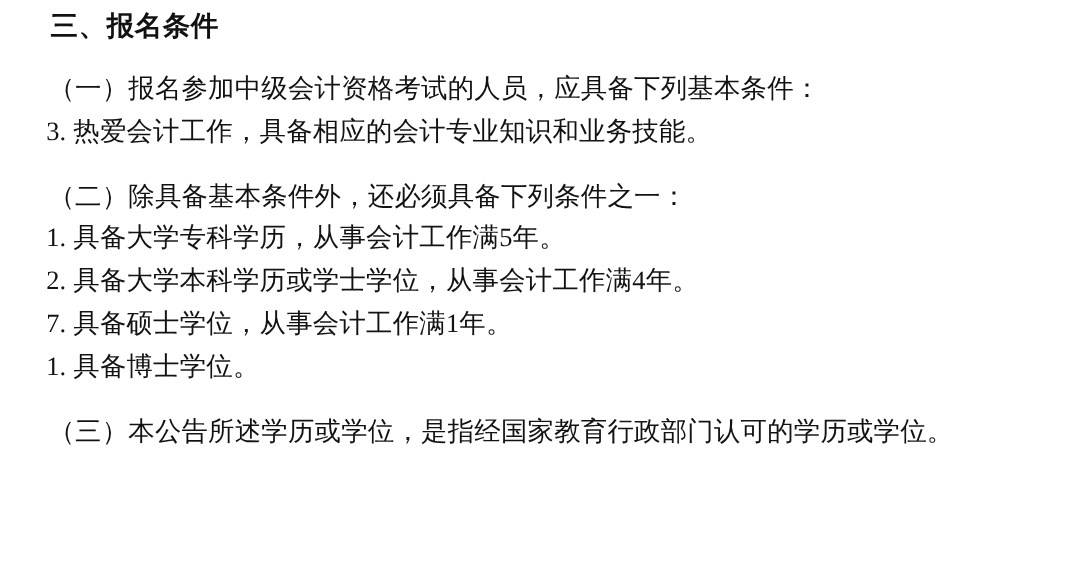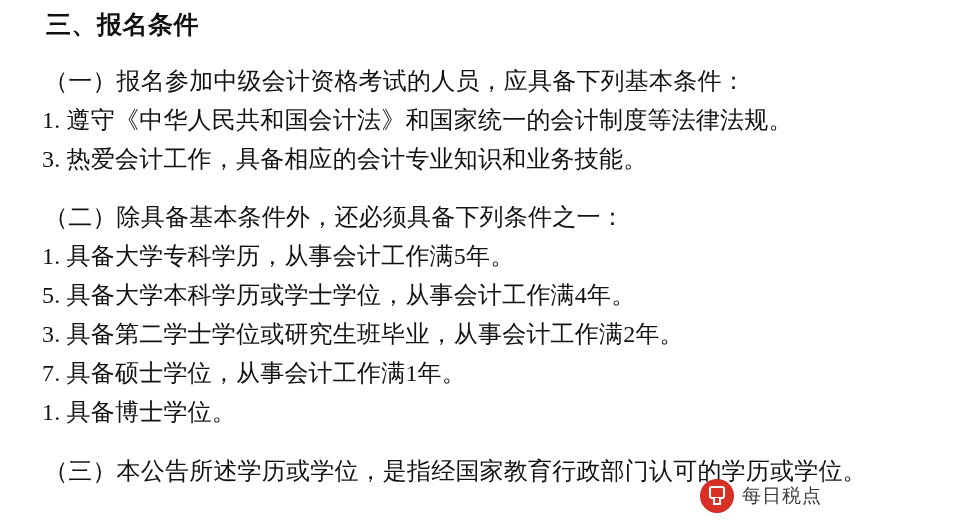--- a/index.html
+++ b/index.html
@@ -97,30 +97,24 @@
   }
 </style>
 </head>
 <body>
 
 <div class="page">
 
   <h2 class="heading">三、报名条件</h2>
 
   <p class="para indent">（一）报名参加中级会计资格考试的人员，应具备下列基本条件：</p>
-  <p class="para item">1. 遵守《中华人民共和国会计法》和国家统一的会计制度等法律法规。</p>
   <p class="para item">3. 热爱会计工作，具备相应的会计专业知识和业务技能。</p>
 
   <p class="para indent">（二）除具备基本条件外，还必须具备下列条件之一：</p>
   <p class="para item">1. 具备大学专科学历，从事会计工作满5年。</p>
-  <p class="para item">5. 具备大学本科学历或学士学位，从事会计工作满4年。</p>
-  <p class="para item">3. 具备第二学士学位或研究生班毕业，从事会计工作满2年。</p>
+  <p class="para item">2. 具备大学本科学历或学士学位，从事会计工作满4年。</p>
   <p class="para item">7. 具备硕士学位，从事会计工作满1年。</p>
   <p class="para item">1. 具备博士学位。</p>
 
   <p class="para indent">（三）本公告所述学历或学位，是指经国家教育行政部门认可的学历或学位。</p>
 
-  <div class="badge">
-    <span class="badge-logo"></span>
-    <span class="badge-text">每日税点</span>
-  </div>
 
 </div>
 
 </body></html>

